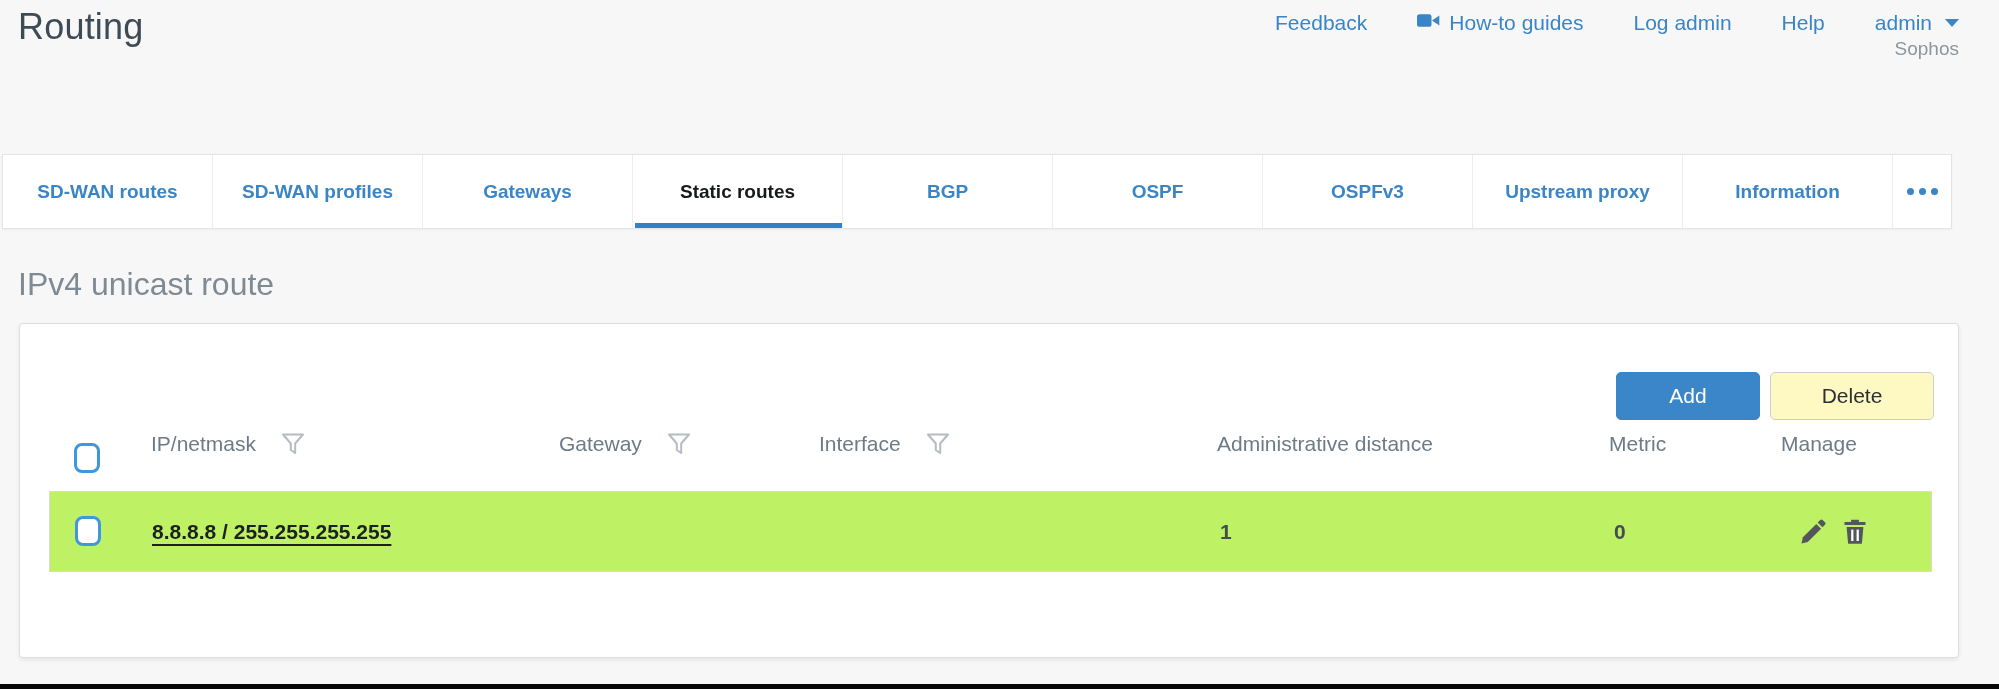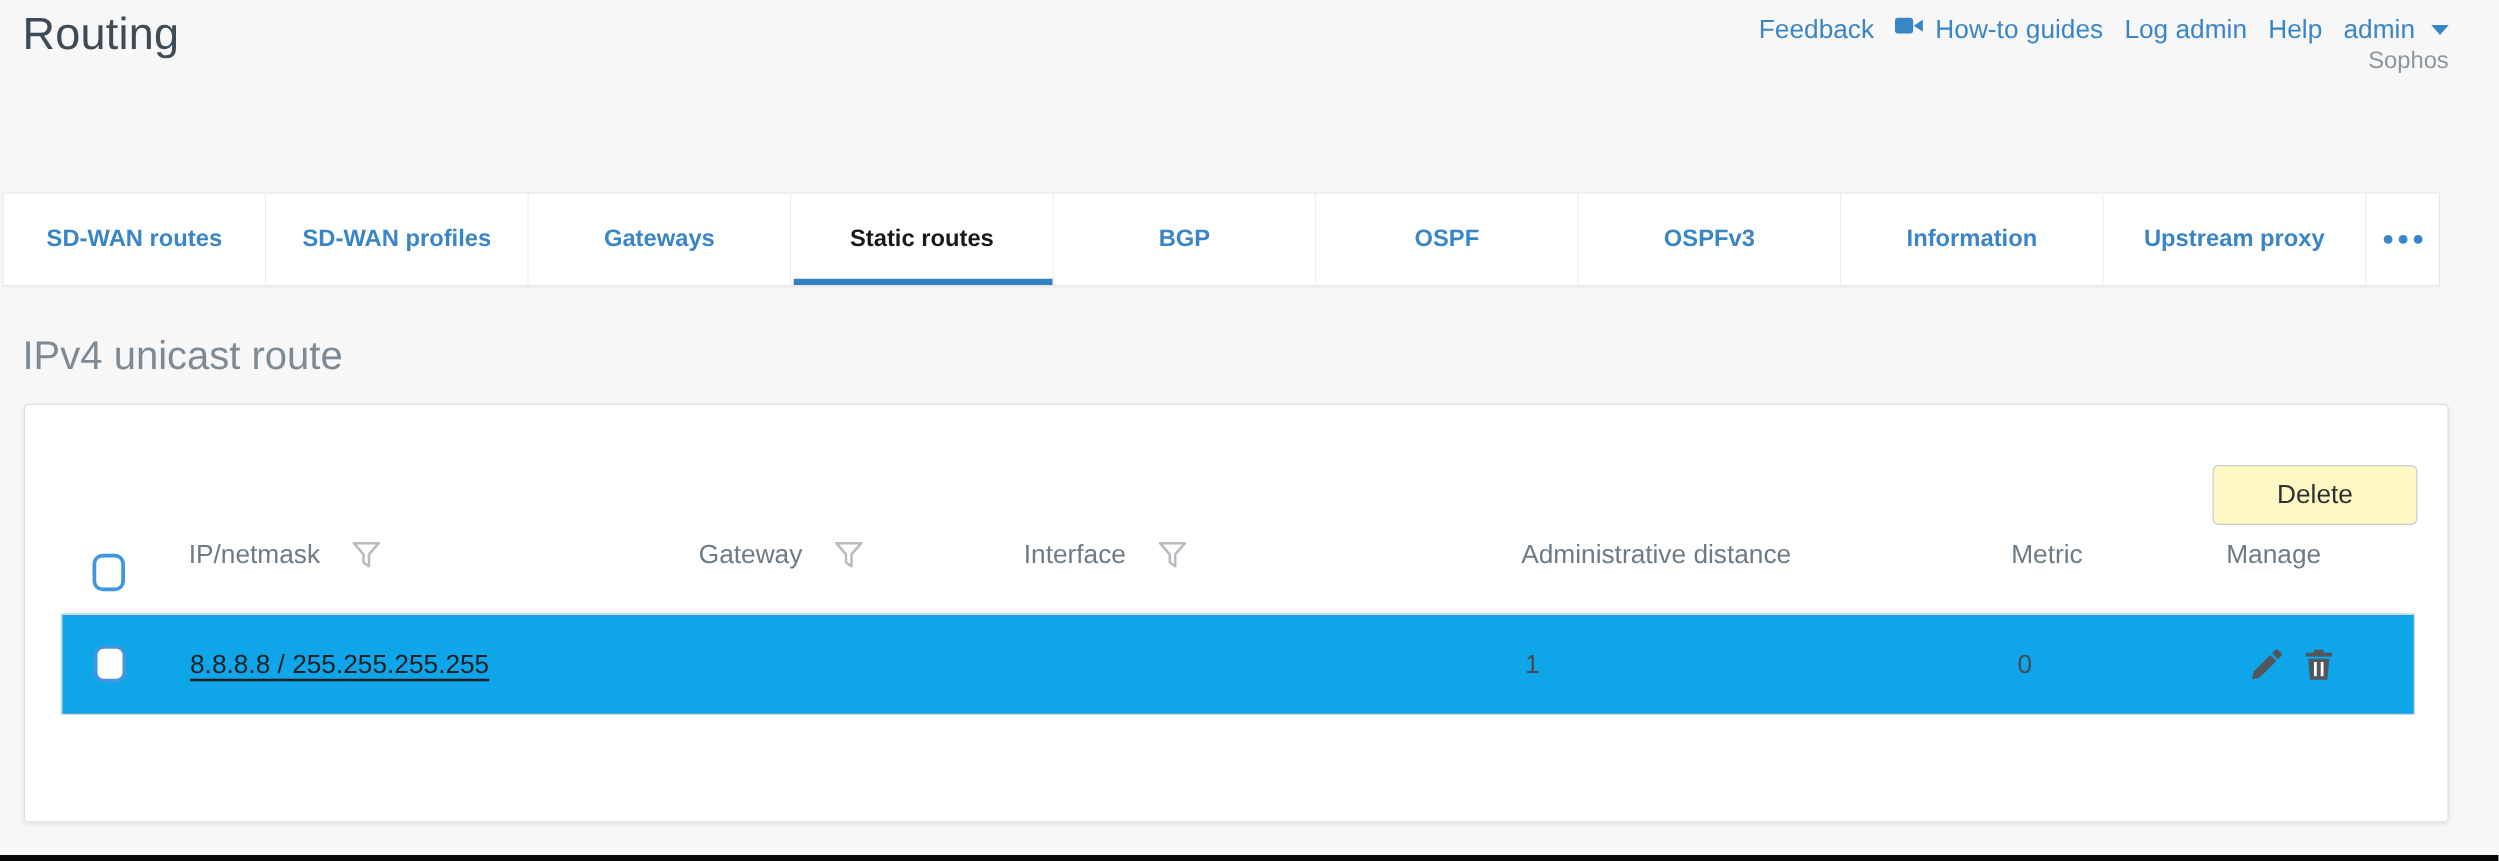--- a/index.html
+++ b/index.html
@@ -23,21 +23,21 @@
     font-weight: 400;
     color: #3d4b57;
     letter-spacing: 0.2px;
   }
   .top-nav {
     position: absolute;
     top: 11px;
     right: 40px;
     display: flex;
     align-items: center;
-    gap: 17px;
+    gap: 50px;
     font-size: 21px;
     color: #3a85c6;
     white-space: nowrap;
   }
   .top-nav .nav-link {
     color: #3a85c6;
     cursor: pointer;
     display: flex;
     align-items: center;
     gap: 9px;
@@ -182,21 +182,22 @@
   .hdr-metric    { left: 1589px; }
   .hdr-manage    { left: 1761px; }
 
   .filter-icon { display: inline-flex; cursor: pointer; }
 
   .data-row {
     position: absolute;
     left: 29px; top: 167px;
     width: 1883px; height: 81px;
     border: 1px solid #d8dbdd;
-    background: #0ea5e9;
+    background: #bef264;
+    font-weight: bold;
   }
   .row-checkbox { position: absolute; left: 25px; top: 24px; }
   .cell {
     position: absolute;
     top: 0; height: 100%;
     display: flex;
     align-items: center;
     font-size: 21px;
     color: #454c53;
     white-space: nowrap;
@@ -272,36 +273,37 @@
     <div class="tab">
         <span>BGP</span>
       </div>
     <div class="tab">
         <span>OSPF</span>
       </div>
     <div class="tab">
         <span>OSPFv3</span>
       </div>
     <div class="tab">
+        <span>Upstream proxy</span>
+      </div>
+    <div class="tab">
         <span>Information</span>
-      </div>
-    <div class="tab">
-        <span>Upstream proxy</span>
       </div>
     <div class="tab-more">
       <span class="dot"></span>
       <span class="dot"></span>
       <span class="dot"></span>
     </div>
   </div>
 
   <div class="section-heading">IPv4 unicast route</div>
 
   <div class="card">
 
+    <button class="btn btn-add">Add</button>
     <button class="btn btn-delete">Delete</button>
 
     <span class="checkbox hdr-checkbox"></span>
 
     <div class="hdr-cell hdr-ip">
       <span>IP/netmask</span>
       <span class="filter-icon">
         <svg width="26" height="26" viewBox="0 0 26 26">
           <polygon points="3,3.5 23,3.5 15.2,12.5 15.2,22 10.8,19 10.8,12.5" fill="none" stroke="#b6bcc2" stroke-width="2" stroke-linejoin="round"></polygon>
         </svg>

